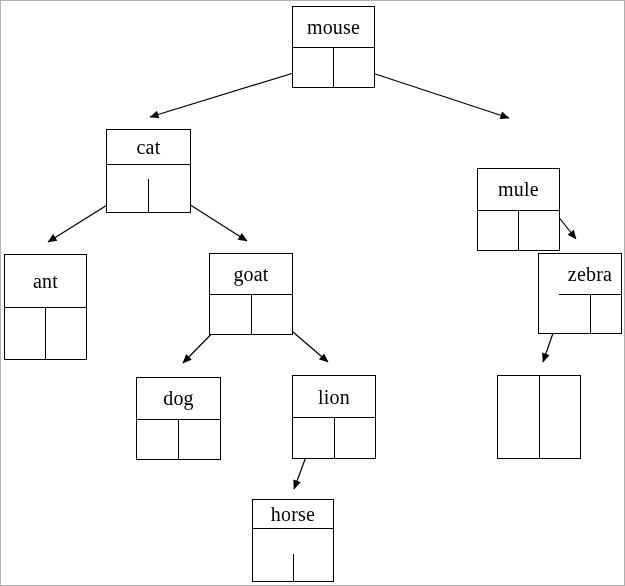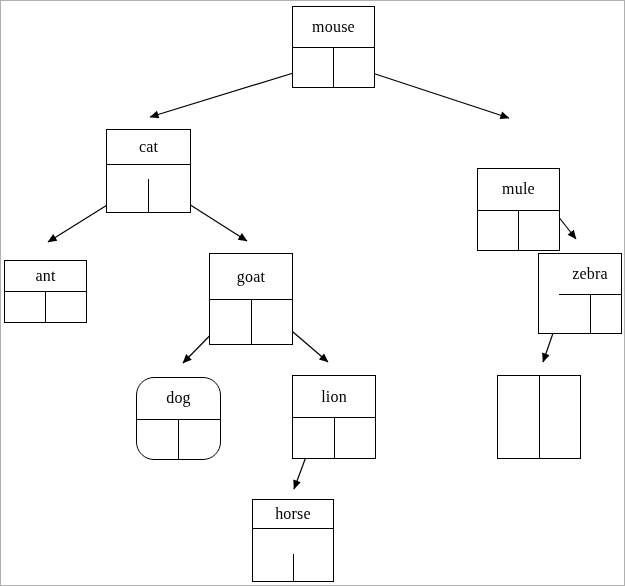--- a/index.html
+++ b/index.html
@@ -31,21 +31,21 @@
     background: #ffffff;
     display: flex;
     flex-direction: column;
   }
   .node-label {
     flex: 1.03;
     display: flex;
     align-items: center;
     justify-content: center;
     border-bottom: 1.5px solid #000000;
-    font-size: 16px;
+    font-size: 20px;
     color: #000000;
     line-height: 1;
     letter-spacing: 0.2px;
   }
   .node-cells {
     flex: 1;
     display: flex;
   }
   .cell {
     flex: 1;
@@ -89,42 +89,42 @@
       <div class="cell cell-right"></div>
     </div>
   </div>
       <div class="node" style="left: 476px; top: 129px; width: 83px; height: 83px; margin-top: 38px;">
     <div class="node-label">mule</div>
     <div class="node-cells">
       <div class="cell cell-left"></div>
       <div class="cell cell-right"></div>
     </div>
   </div>
-      <div class="node" style="left: 3px; top: 253px; width: 83px; height: 63px; margin-top: 6px;">
+      <div class="node" style="left: 3px; top: 253px; width: 83px; height: 106px;">
     <div class="node-label">ant</div>
     <div class="node-cells">
       <div class="cell cell-left"></div>
       <div class="cell cell-right"></div>
     </div>
   </div>
-      <div class="node" style="left: 208px; top: 252px; width: 84px; height: 92px;">
+      <div class="node" style="left: 208px; top: 252px; width: 84px; height: 82px;">
     <div class="node-label">goat</div>
     <div class="node-cells">
       <div class="cell cell-left"></div>
       <div class="cell cell-right"></div>
     </div>
   </div>
       <div class="node" style="left: 537px; top: 252px; width: 84px; height: 81px; padding-left: 20px;">
     <div class="node-label">zebra</div>
     <div class="node-cells">
       <div class="cell cell-left"></div>
       <div class="cell cell-right"></div>
     </div>
   </div>
-      <div class="node" style="left: 135px; top: 376px; width: 85px; height: 83px; border-radius: 18px;">
+      <div class="node" style="left: 135px; top: 376px; width: 85px; height: 83px;">
     <div class="node-label">dog</div>
     <div class="node-cells">
       <div class="cell cell-left"></div>
       <div class="cell cell-right"></div>
     </div>
   </div>
       <div class="node" style="left: 291px; top: 374px; width: 84px; height: 84px;">
     <div class="node-label">lion</div>
     <div class="node-cells">
       <div class="cell cell-left"></div>

